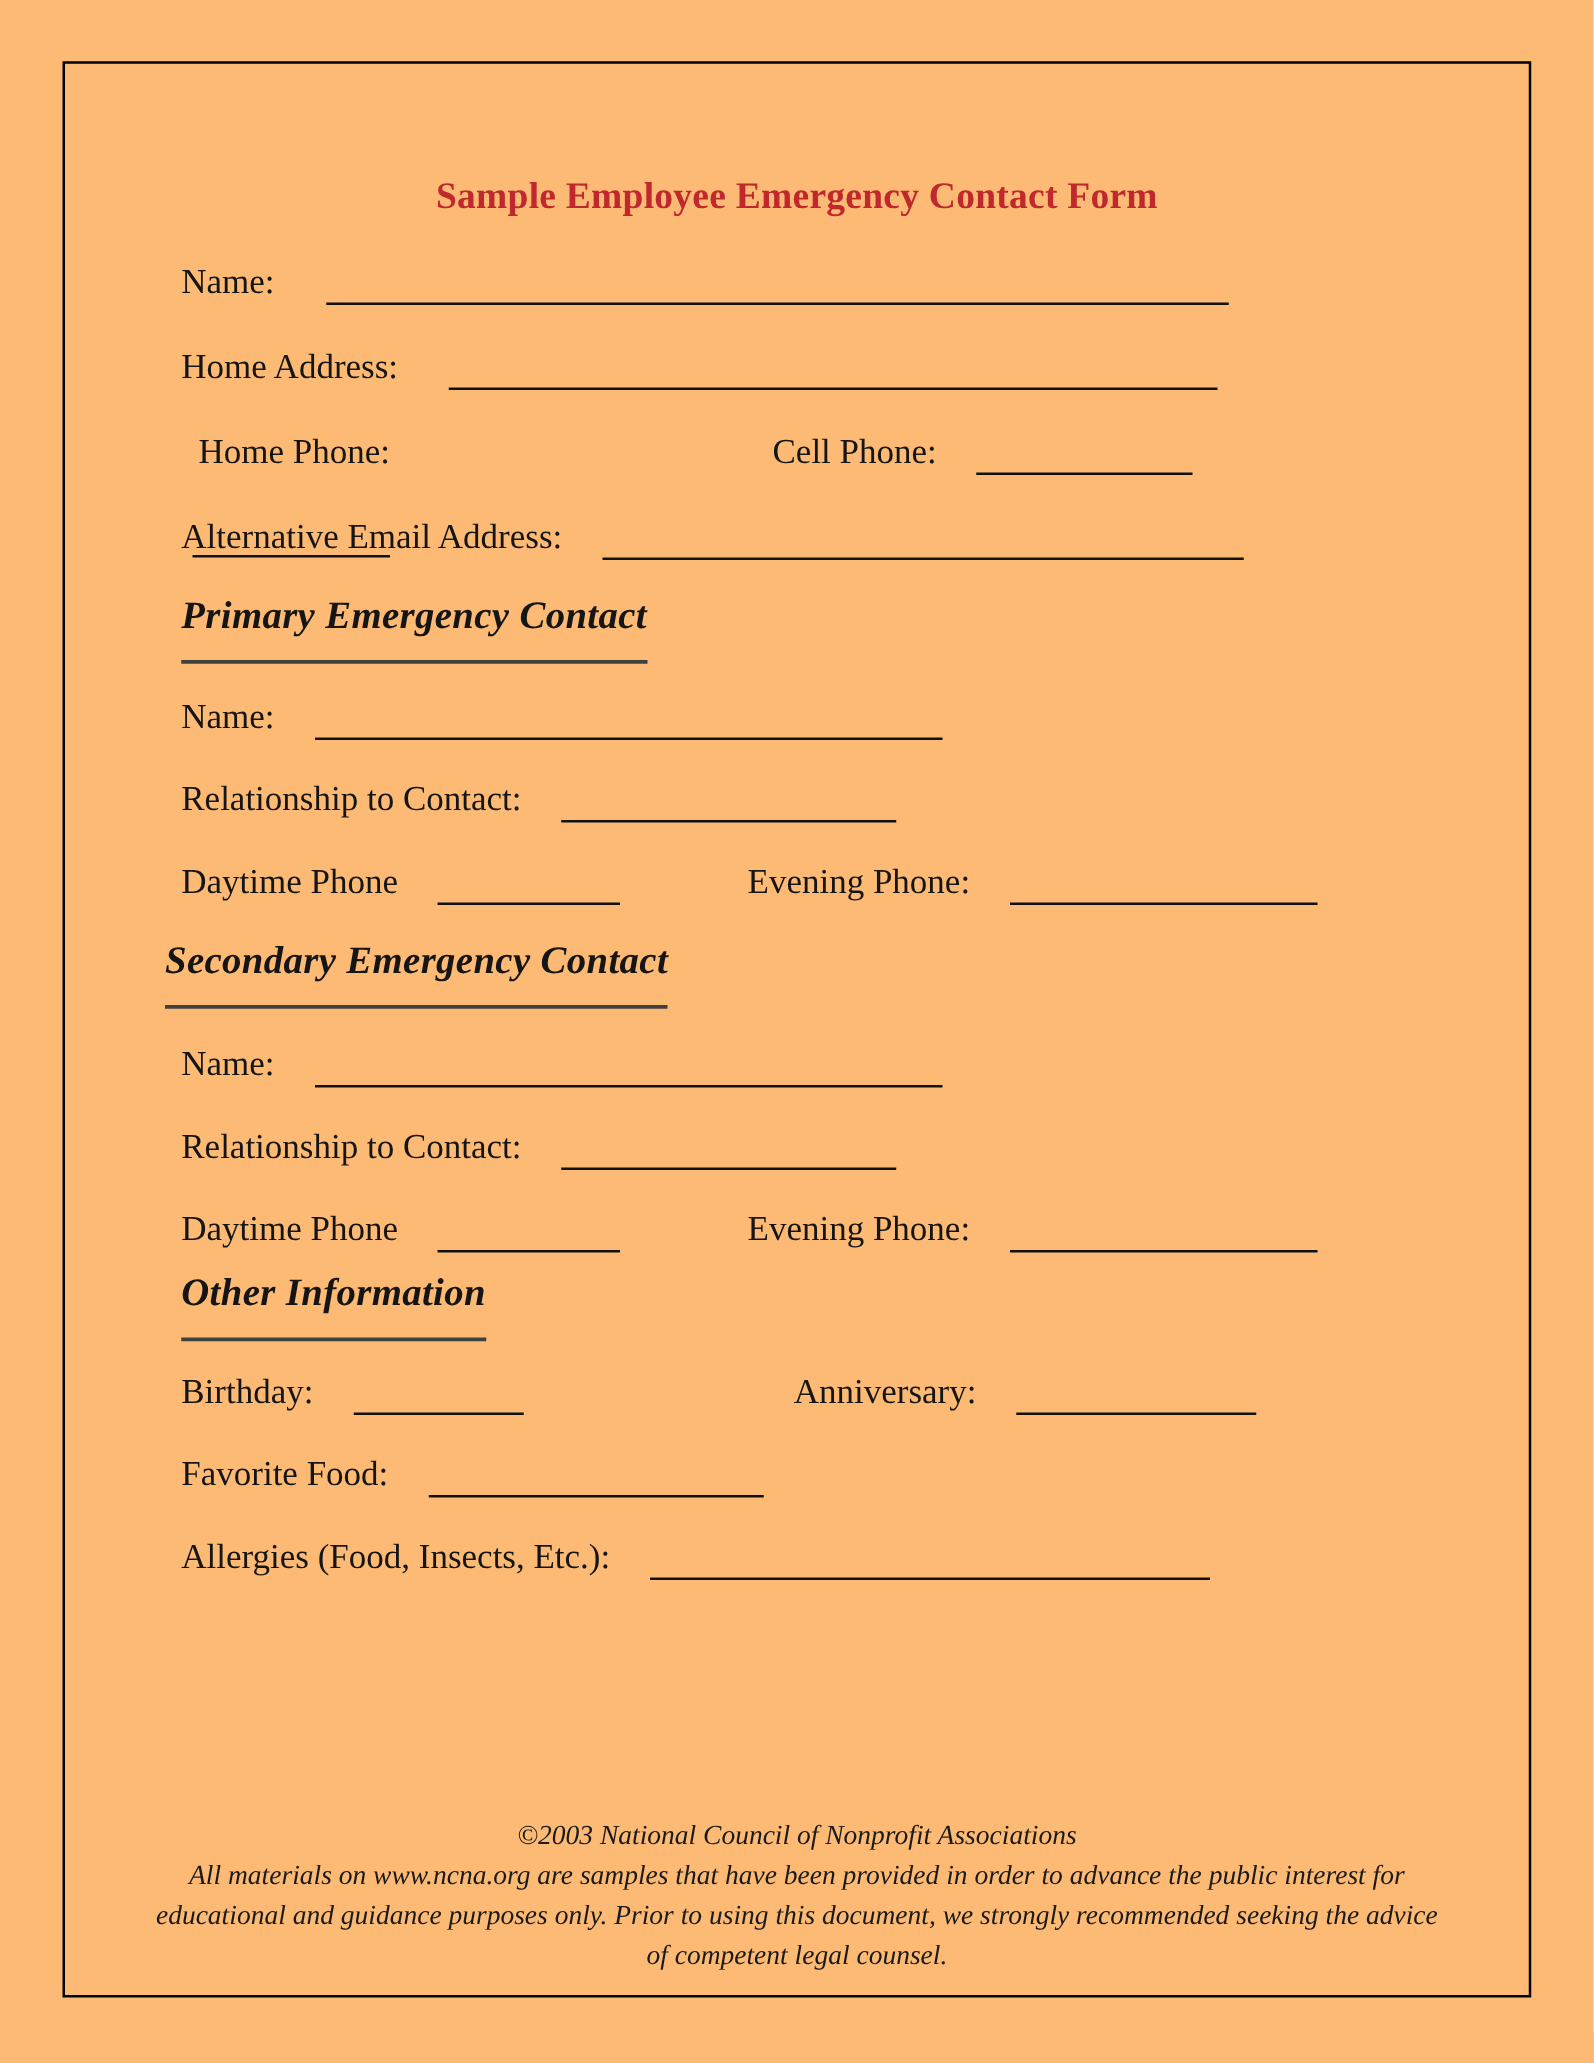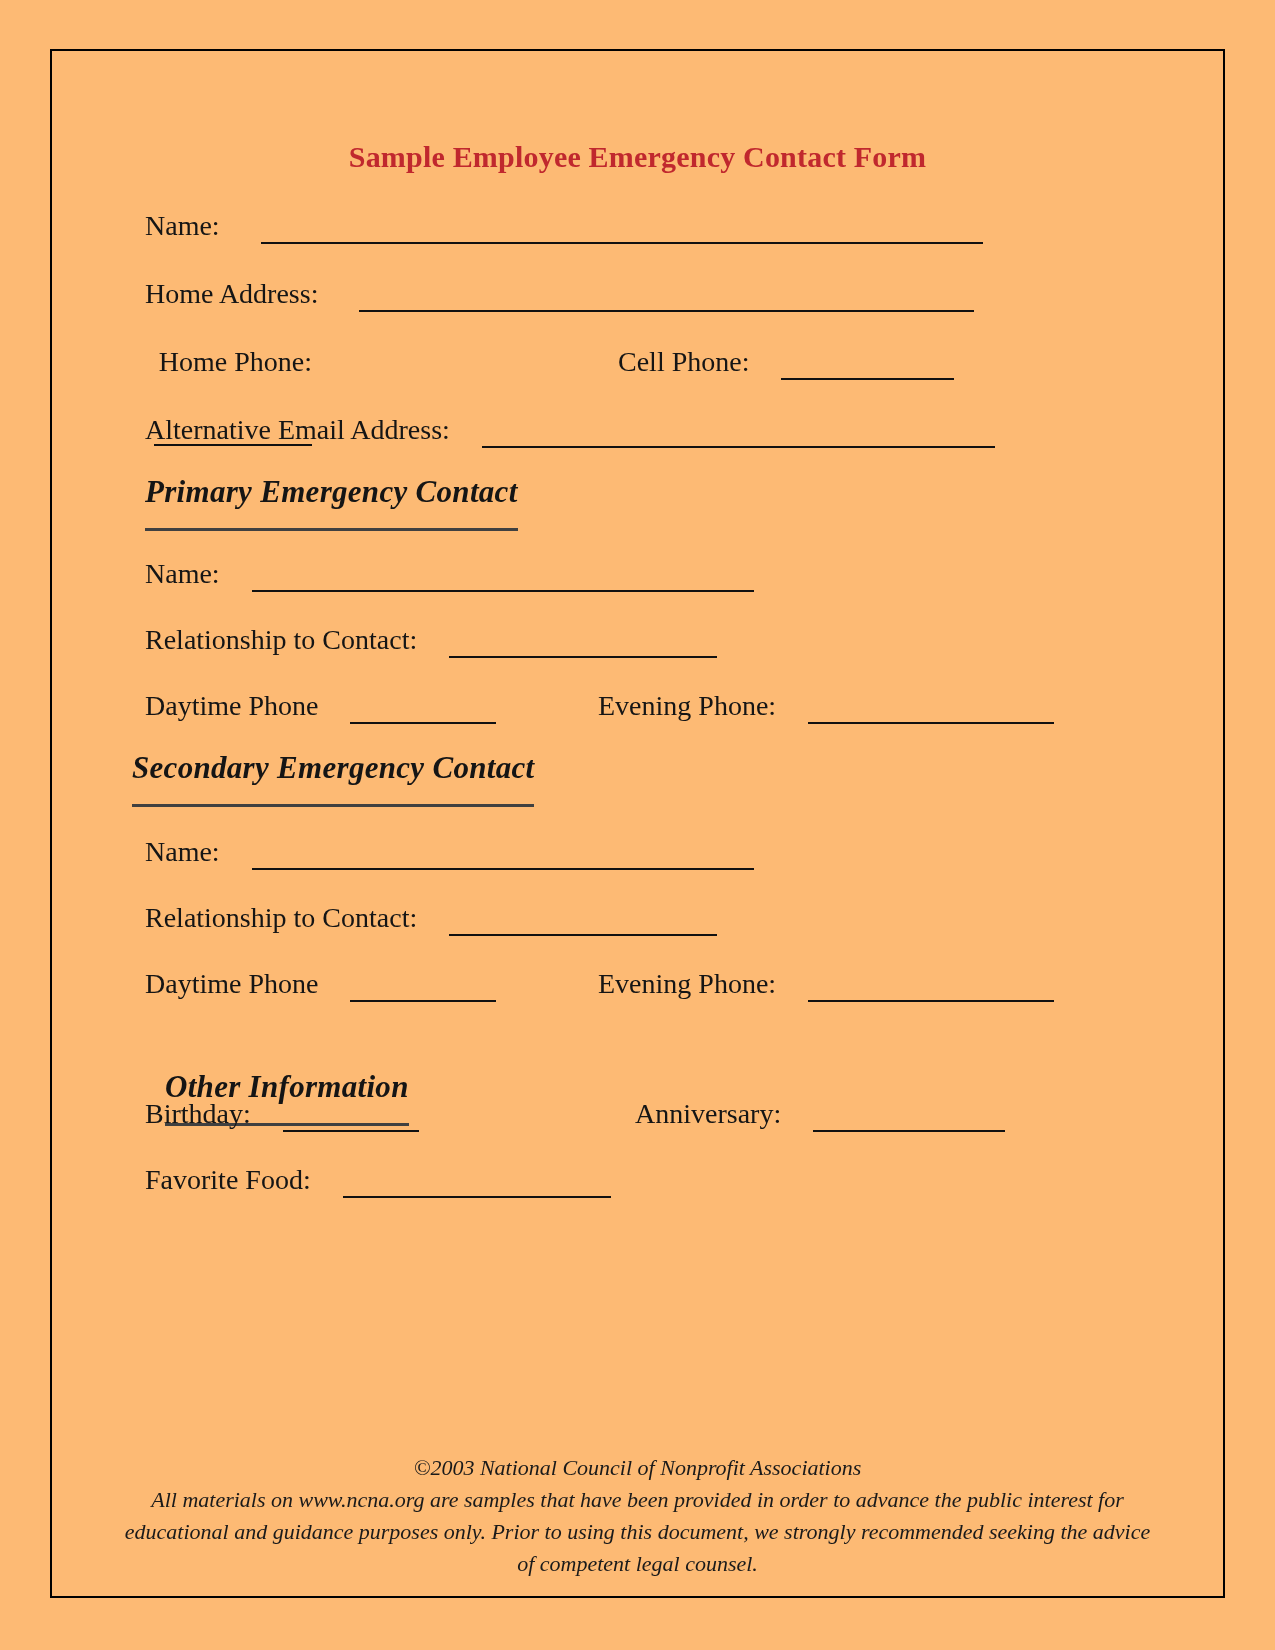--- a/index.html
+++ b/index.html
@@ -143,36 +143,40 @@
 
   <div class="pair" style="left:145px; top:966px;">
     <span class="field-label">Daytime Phone</span>
     <input class="fill-line" style="width: 146px;">
   </div>
   <div class="pair" style="left:598px; top:966px;">
     <span class="field-label">Evening Phone:</span>
     <input class="fill-line" style="width: 246px;">
   </div>
 
-  <div class="section-heading" style="left:145px; top:1069px;margin-left:20px;">Other Information</div>
+  <div class="section-heading" style="left:145px; top:1016px;">Other Information</div>
 
   <div class="pair" style="left:145px; top:1096px;">
     <span class="field-label">Birthday:</span>
     <input class="fill-line" style="width: 136px;">
   </div>
   <div class="pair" style="left:598px; top:1096px;margin-left:37px;">
     <span class="field-label">Anniversary:</span>
     <input class="fill-line" style="width: 192px;">
   </div>
 
   <div class="pair" style="left:145px; top:1162px;">
     <span class="field-label">Favorite Food:</span>
     <input class="fill-line" style="width: 268px;">
   </div>
 
+  <div class="pair" style="left:145px; top:1228px;">
+    <span class="field-label">Allergies (Food, Insects, Etc.):</span>
+    <input class="fill-line" style="width: 448px;">
+  </div>
 
   <div class="footer">
     <div>©2003 National Council of Nonprofit Associations</div>
     <div>All materials on www.ncna.org are samples that have been provided in order to advance the public interest for</div>
     <div>educational and guidance purposes only. Prior to using this document, we strongly recommended seeking the advice</div>
     <div>of competent legal counsel.</div>
   </div>
 </div>
 
 </body></html>

